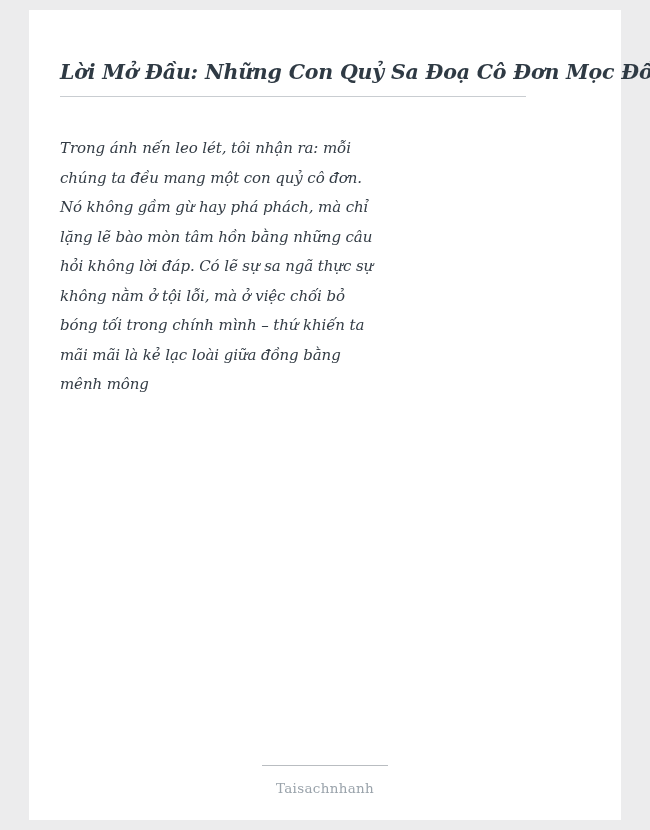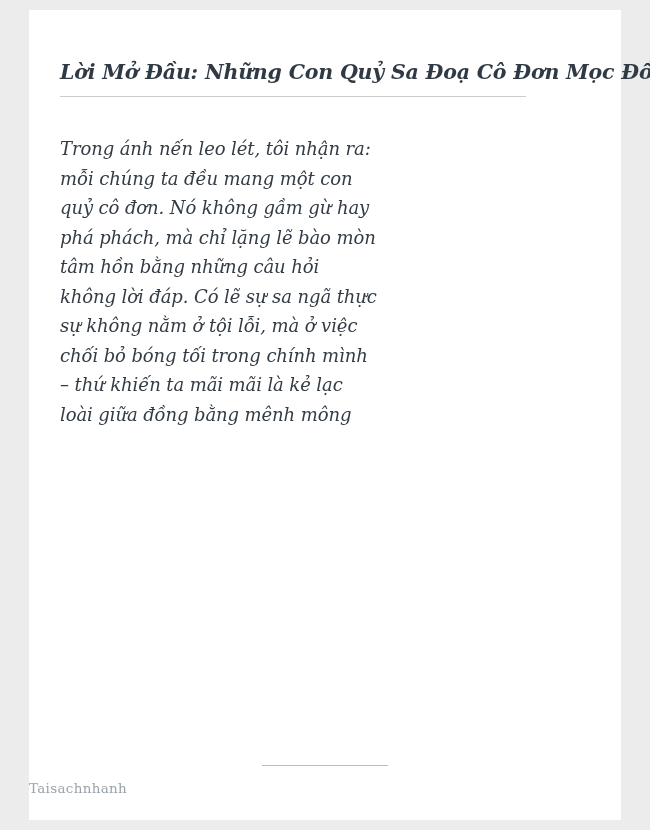--- a/index.html
+++ b/index.html
@@ -37,31 +37,32 @@
     letter-spacing: -0.2px;
     white-space: nowrap;
     padding-bottom: 12px;
     border-bottom: 1px solid #c9cdd1;
     width: 466px;
   }
   .body-text {
     margin-top: 37px;
     font-family: "DejaVu Serif", serif;
     font-style: italic;
-    font-size: 18px;
+    font-size: 15px;
     line-height: 29.5px;
     color: #333c45;
     width: 320px;
     letter-spacing: -0.1px;
   }
   .footer {
     position: absolute;
     left: 0;
     right: 0;
     bottom: 24px;
+    text-align: center;
   }
   .footer-rule {
     width: 126px;
     height: 1px;
     background: #b9bdc1;
     margin: 0 auto 14px auto;
   }
   .footer-text {
     font-family: "DejaVu Serif", serif;
     font-size: 13.5px;

